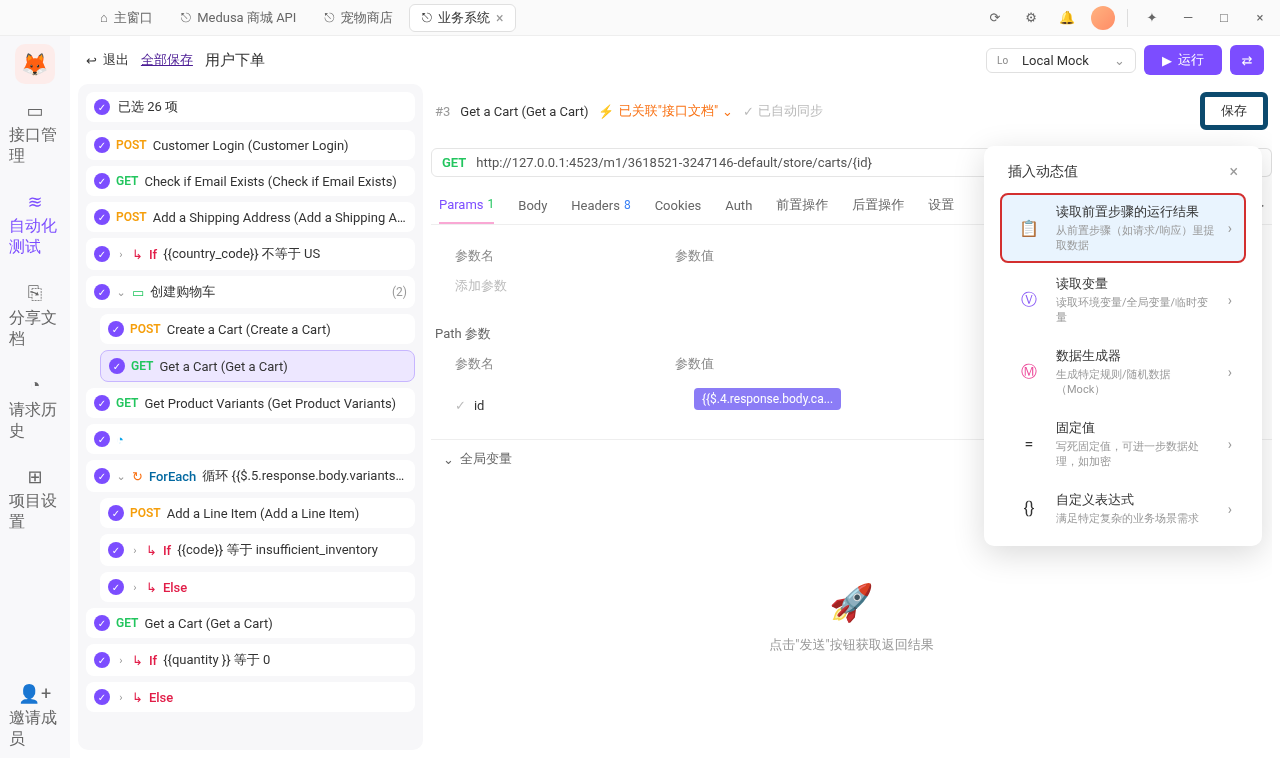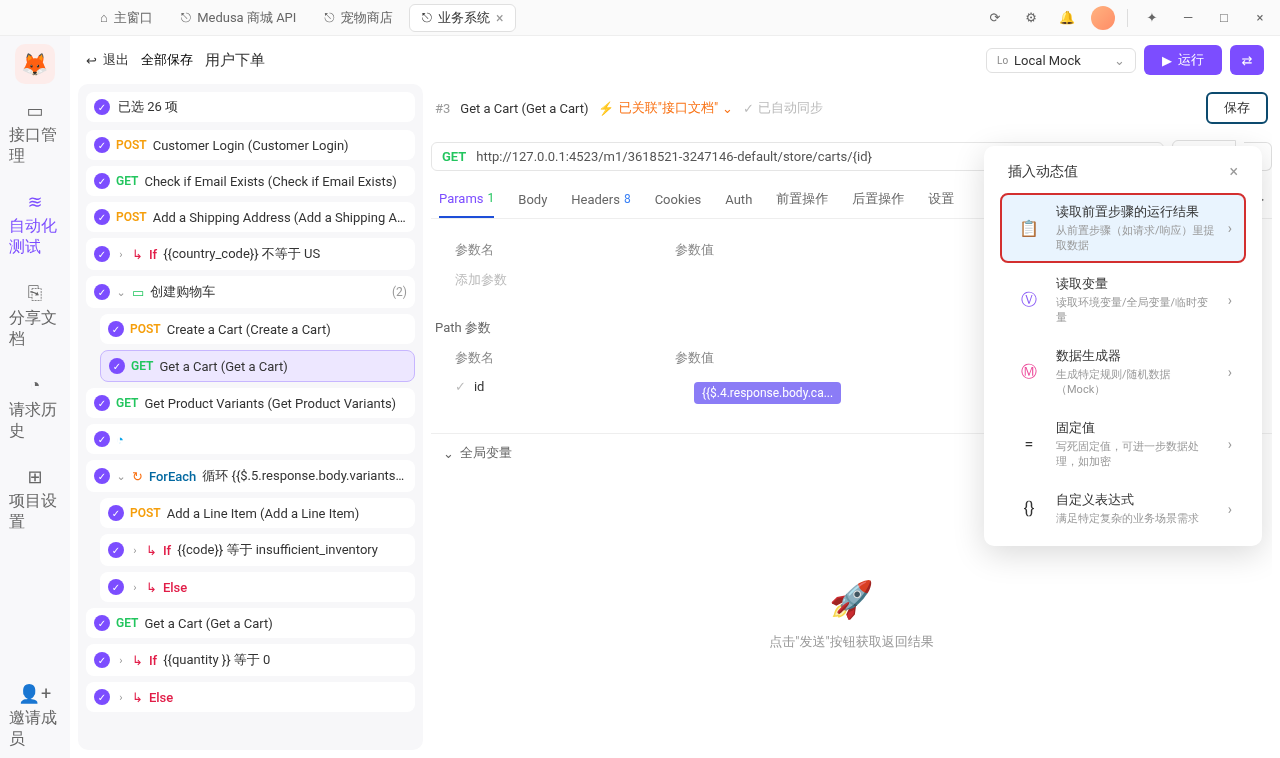--- a/index.html
+++ b/index.html
@@ -27,24 +27,24 @@
     .rail-item .icon { font-size: 18px; }
     .rail-item .label { font-size: 16px; }
     .rail-spacer { flex: 1; }
     
     
     .content { flex: 1; display: flex; flex-direction: column; }
     
     
     .header-bar { height: 48px; display: flex; align-items: center; padding: 0 16px; gap: 12px; }
     .back-btn { display: flex; align-items: center; gap: 6px; cursor: pointer; color: #333; }
-    .save-all { color: #000000; cursor: pointer; }
+    .save-all { color: #4c1d95; cursor: pointer; text-decoration: underline; }
     .scenario-title { font-weight: 500; font-size: 15px; }
     .header-right { margin-left: auto; display: flex; align-items: center; gap: 8px; }
-    .env-select { display: flex; align-items: center; gap: 6px; padding: 4px 10px; border: 1px solid #e0e0e0; border-radius: 6px; background: #fff; cursor: pointer; min-width: 150px; }
+    .env-select { display: flex; align-items: center; gap: 14px; padding: 4px 10px; border: 1px solid #e0e0e0; border-radius: 6px; background: #fff; cursor: pointer; min-width: 150px; }
     .env-tag { font-size: 10px; color: #888; }
     .run-btn { display: flex; align-items: center; gap: 6px; padding: 6px 18px; background: #7c4dff; color: #fff; border-radius: 6px; cursor: pointer; font-weight: 500; }
     .run-icon-btn { display: flex; align-items: center; justify-content: center; width: 34px; height: 30px; background: #7c4dff; color: #fff; border-radius: 6px; cursor: pointer; }
     
     
     .body-row { flex: 1; display: flex; padding: 0 8px 8px 8px; gap: 8px; overflow: hidden; }
     
     
     .steps-panel { width: 345px; background: #f7f7f9; border-radius: 10px; padding: 8px; overflow-y: auto; }
     .selection-bar { display: flex; align-items: center; gap: 8px; padding: 6px 8px; background: #fff; border-radius: 8px; margin-bottom: 8px; }
@@ -64,41 +64,41 @@
     .branch-ic { color: #e11d48; }
     .count-badge { color: #999; font-size: 12px; }
     .step-text { white-space: nowrap; overflow: hidden; text-overflow: ellipsis; flex: 1; }
     
     
     .detail-panel { flex: 1; display: flex; flex-direction: column; gap: 8px; overflow: hidden; position: relative; }
     .detail-header { display: flex; align-items: center; gap: 10px; padding: 8px 4px; }
     .step-num { color: #999; }
     .link-doc { color: #f97316; display: flex; align-items: center; gap: 4px; cursor: pointer; }
     .auto-sync { color: #bbb; display: flex; align-items: center; gap: 4px; }
-    .save-btn { margin-left: auto; padding: 5px 16px; border: 2px solid #0c4a6e; border-radius: 6px; background: #fff; cursor: pointer; }
+    .save-btn { margin-left: auto; padding: 5px 16px; border: 5px solid #0c4a6e; border-radius: 6px; background: #fff; cursor: pointer; }
     
     .url-row { display: flex; align-items: center; gap: 8px; }
     .url-bar { flex: 1; display: flex; align-items: center; border: 1px solid #e5e5e5; border-radius: 6px; padding: 6px 10px; background: #fff; }
     .url-method { font-weight: 600; color: #22c55e; margin-right: 10px; }
     .url-text { color: #555; flex: 1; }
     .send-btn { padding: 6px 18px; border: 1px solid #e0e0e0; border-radius: 6px 0 0 6px; background: #fff; cursor: pointer; }
     .send-dd { padding: 6px 8px; border: 1px solid #e0e0e0; border-left: none; border-radius: 0 6px 6px 0; background: #fff; cursor: pointer; color: #999; }
     
     .req-tabs { display: flex; align-items: center; border-bottom: 1px solid #eee; gap: 24px; padding: 0 8px; }
     .req-tab { padding: 10px 0; color: #666; cursor: pointer; display: flex; align-items: center; gap: 4px; }
-    .req-tab.active { color: #7c4dff; border-bottom: 2px solid #1d4ed8; }
+    .req-tab.active { color: #7c4dff; border-bottom: 2px solid #f9a8d4; }
     .badge-num { color: #22c55e; font-size: 12px; }
     .badge-blue { color: #3b82f6; font-size: 12px; }
     .code-icon { margin-left: auto; color: #666; cursor: pointer; }
     
     .params-area { padding: 8px 4px; flex-shrink: 0; }
     .section-title { color: #666; padding: 6px 0; }
     .param-head { display: flex; padding: 6px 20px; color: #888; }
     .param-head .col1 { width: 220px; }
-    .param-row { display: flex; padding: 6px 20px; align-items: flex-start; }
+    .param-row { display: flex; padding: 6px 20px; align-items: flex-end; }
     .param-row .col1 { width: 220px; }
     .param-row .col2 { flex: 1; display: flex; align-items: center; gap: 8px; }
     .placeholder-text { color: #bbb; }
     .check-small { color: #bbb; margin-right: 8px; }
     .token-chip { display: inline-block; padding: 4px 8px; background: #8b7cf6; color: #fff; border-radius: 4px; font-size: 12px; }
     .magic-btn { width: 28px; height: 28px; display: flex; align-items: center; justify-content: center; border: 2px solid #d32f2f; border-radius: 4px; cursor: pointer; color: #8b7cf6; background: #f5f2ff; }
     
     .empty-state { flex: 1; display: flex; flex-direction: column; align-items: center; justify-content: center; gap: 12px; color: #999; }
     .rocket { font-size: 36px; color: #ccc; }
     

